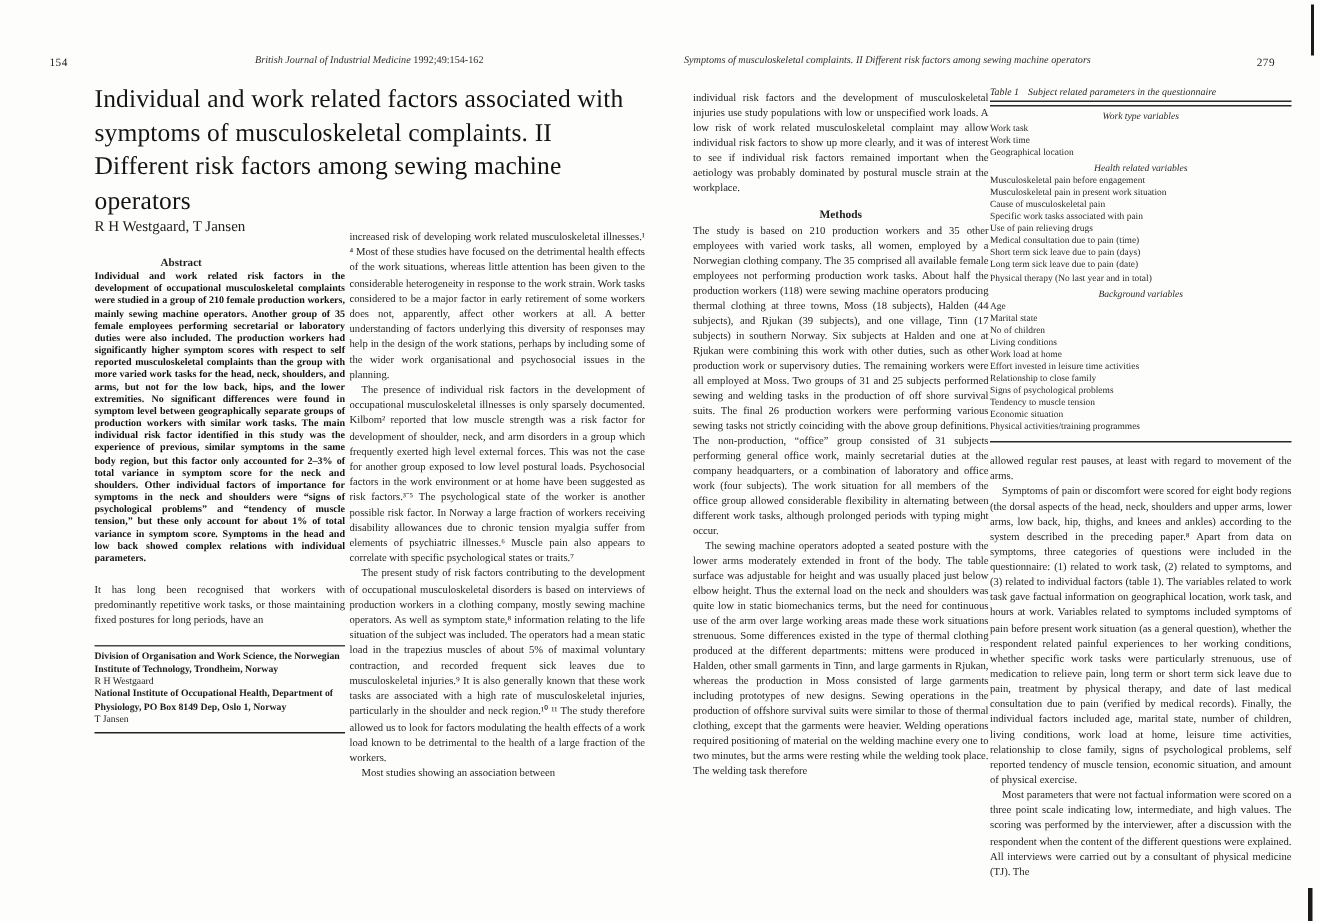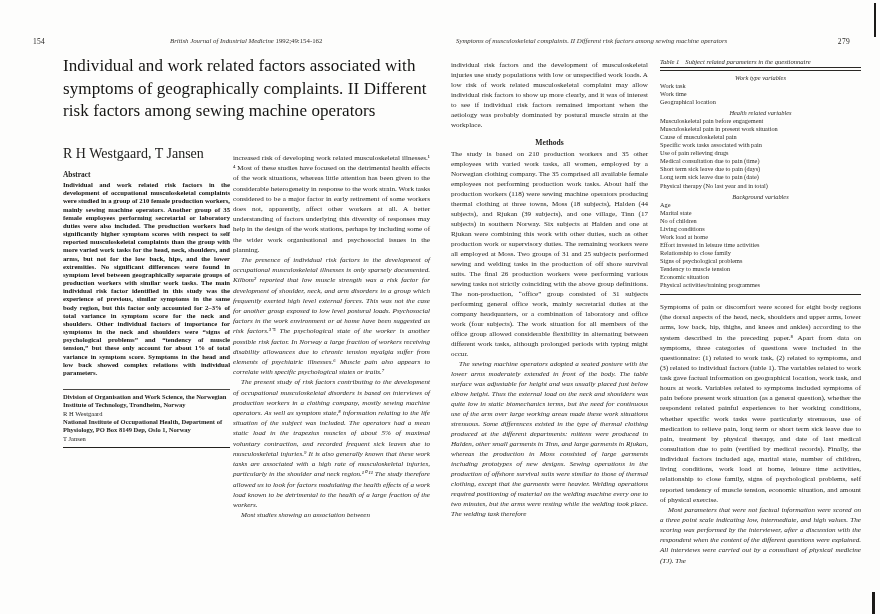--- a/index.html
+++ b/index.html
@@ -15,32 +15,32 @@
 
   .pageno { position:absolute; top:37px; font-size:7.5px; letter-spacing:0.3px;text-align:center; }
   .runhead { position:absolute; top:37px; font-size:6.8px; font-style:italic; color:#33312e; }
   .runhead .roman { font-style:normal; }
 
   .article-title {
     position:absolute; left:33px; right:14px; top:55px;
     font-size:17px; line-height:1.33; font-weight:400; color:#151412;
     letter-spacing:0.1px;
   }
-  .authors { position:absolute; left:33px; top:146px; font-size:14px; color:#22211f; }
+  .authors { position:absolute; left:33px; top:146px; font-size:10px; color:#22211f; }
 
   .col { position:absolute; text-align:justify; }
   #l-col1 { left:33px;  top:170px; width:167px; }
   #l-col2 { left:203px; top:153px; width:197px; }
-  #r-col1 { left:3px;   top:60px;  width:197px; }
+  #r-col1 { left:14px;   top:60px;  width:197px; }
   #r-col2 { left:212px; top:58px;  width:201px; }
 
-  .abstract-head { font-weight:bold; font-size:7.4px; margin-bottom:2px; text-align:left; }
+  .abstract-head { font-weight:bold; font-size:7.4px; margin-bottom:2px; text-align:left;margin-left:44px; }
   .abstract-body { font-weight:bold; font-size:6.7px; line-height:1.22; color:#141311; }
   .para { font-size:7.1px; line-height:1.42; color:#23221f; }
-  .para + .para, .indent { text-indent:8px;font-style:italic; }
+  .para + .para, .indent { text-indent:8px; }
   #l-col1 .intro { margin-top:11px; }
   #l-col2 .para { line-height:1.44; }
   #r-col1 .para { line-height:1.41; }
   #r-col2 .para { line-height:1.43; }
 
   .section-head { font-weight:bold; font-size:7.6px; text-align:center; margin:8px 0 2px 0; }
 
   .footnote { margin-top:12px; text-align:left; }
   .fn-rule-top { border-top:0.8px solid #4a4845; margin-bottom:3px; }
   .fn-line { font-size:6.5px; line-height:1.28; }
@@ -61,26 +61,27 @@
 </style>
 </head>
 <body>
 
 <div class="page" id="left-page">
   <div class="pageno" style="left:3px;">154</div>
   <div class="runhead" style="left:140px;">
     <span>British Journal of Industrial Medicine</span><span class="roman"> 1992;49:154-162</span>
   </div>
 
-  <h1 class="article-title" style="margin:0;">Individual and work related factors associated with symptoms of geographically complaints. II Different risk factors among sewing machine operators</h1>
+  <h1 class="article-title" style="margin:0;">Individual and work related factors associated with symptoms of musculoskeletal complaints. II Different risk factors among sewing machine operators</h1>
   <div class="authors">R H Westgaard, T Jansen</div>
 
   <div class="col" id="l-col1">
     <div class="abstract-head">Abstract</div>
     <div class="abstract-body">Individual and work related risk factors in the development of occupational musculoskeletal complaints were studied in a group of 210 female production workers, mainly sewing machine operators. Another group of 35 female employees performing secretarial or laboratory duties were also included. The production workers had significantly higher symptom scores with respect to self reported musculoskeletal complaints than the group with more varied work tasks for the head, neck, shoulders, and arms, but not for the low back, hips, and the lower extremities. No significant differences were found in symptom level between geographically separate groups of production workers with similar work tasks. The main individual risk factor identified in this study was the experience of previous, similar symptoms in the same body region, but this factor only accounted for 2–3% of total variance in symptom score for the neck and shoulders. Other individual factors of importance for symptoms in the neck and shoulders were “signs of psychological problems” and “tendency of muscle tension,” but these only account for about 1% of total variance in symptom score. Symptoms in the head and low back showed complex relations with individual parameters.</div>
+    <div class="para intro">It has long been recognised that workers with predominantly repetitive work tasks, or those maintaining fixed postures for long periods, have an</div>
 
     <div class="footnote">
       <div class="fn-rule-top"></div>
       <div class="fn-line fn-bold">Division of Organisation and Work Science, the Norwegian Institute of Technology, Trondheim, Norway</div>
       <div class="fn-line">R H Westgaard</div>
       <div class="fn-line fn-bold">National Institute of Occupational Health, Department of Physiology, PO Box 8149 Dep, Oslo 1, Norway</div>
       <div class="fn-line">T Jansen</div>
       <div class="fn-rule-bottom"></div>
     </div>
   </div>
@@ -148,19 +149,20 @@
             <div>Signs of psychological problems</div>
             <div>Tendency to muscle tension</div>
             <div>Economic situation</div>
             <div>Physical activities/training programmes</div>
           </div>
       </div>
 
       <div class="tbl-rule-bottom"></div>
     </div>
 
+    <div class="para" style="text-indent:0;">allowed regular rest pauses, at least with regard to movement of the arms.</div>
     <div class="para">Symptoms of pain or discomfort were scored for eight body regions (the dorsal aspects of the head, neck, shoulders and upper arms, lower arms, low back, hip, thighs, and knees and ankles) according to the system described in the preceding paper.⁸ Apart from data on symptoms, three categories of questions were included in the questionnaire: (1) related to work task, (2) related to symptoms, and (3) related to individual factors (table 1). The variables related to work task gave factual information on geographical location, work task, and hours at work. Variables related to symptoms included symptoms of pain before present work situation (as a general question), whether the respondent related painful experiences to her working conditions, whether specific work tasks were particularly strenuous, use of medication to relieve pain, long term or short term sick leave due to pain, treatment by physical therapy, and date of last medical consultation due to pain (verified by medical records). Finally, the individual factors included age, marital state, number of children, living conditions, work load at home, leisure time activities, relationship to close family, signs of psychological problems, self reported tendency of muscle tension, economic situation, and amount of physical exercise.</div>
     <div class="para">Most parameters that were not factual information were scored on a three point scale indicating low, intermediate, and high values. The scoring was performed by the interviewer, after a discussion with the respondent when the content of the different questions were explained. All interviews were carried out by a consultant of physical medicine (TJ). The</div>
   </div>
 </div>
 
 <div class="edge-mark" id="edge-top"></div>
 <div class="edge-mark" id="edge-bottom"></div>
 
 </body></html>

